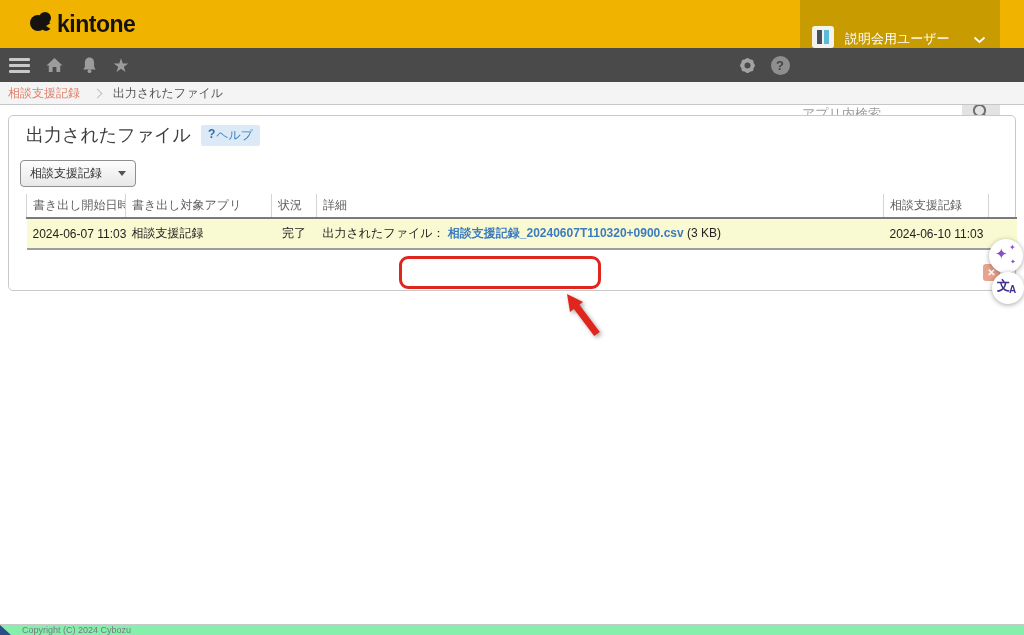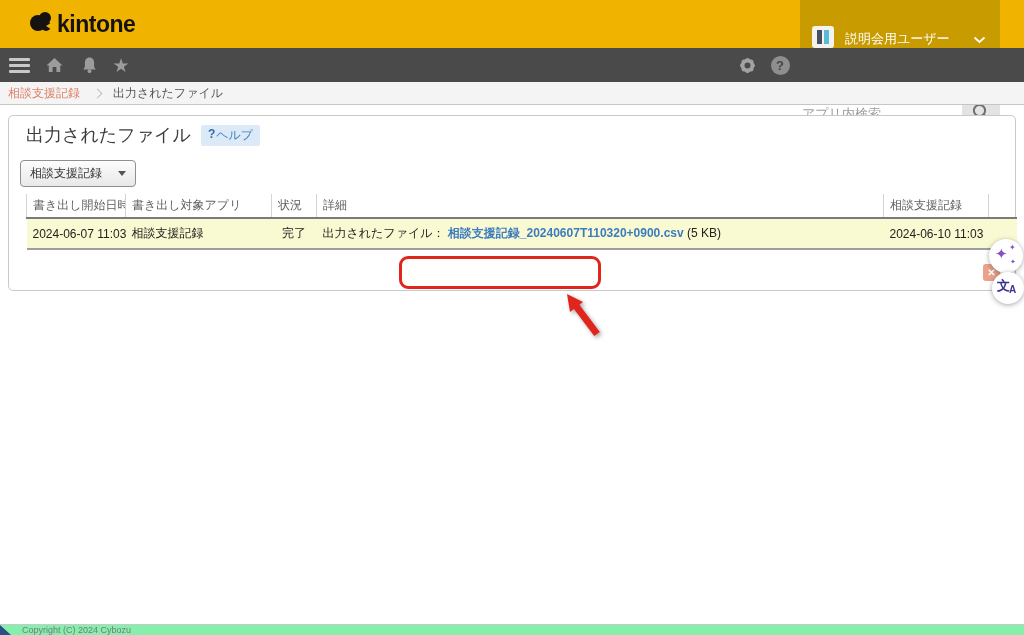--- a/index.html
+++ b/index.html
@@ -208,21 +208,21 @@
       </tr>
     </thead>
     <tbody>
       <tr>
         <td>2024-06-07 11:03</td>
         <td>相談支援記録</td>
         <td class="status-done">完了</td>
         <td>
           <span>出力されたファイル：</span>
           <a class="file-link">相談支援記録_20240607T110320+0900.csv</a>
-          <span>(5 KB)</span>
+          <span>(3 KB)</span>
         </td>
         <td>2024-06-10 11:03</td>
         <td></td>
       </tr>
     </tbody>
   </table>
 </div>
 
 <button class="delete-chip">
   <span>✕</span>

